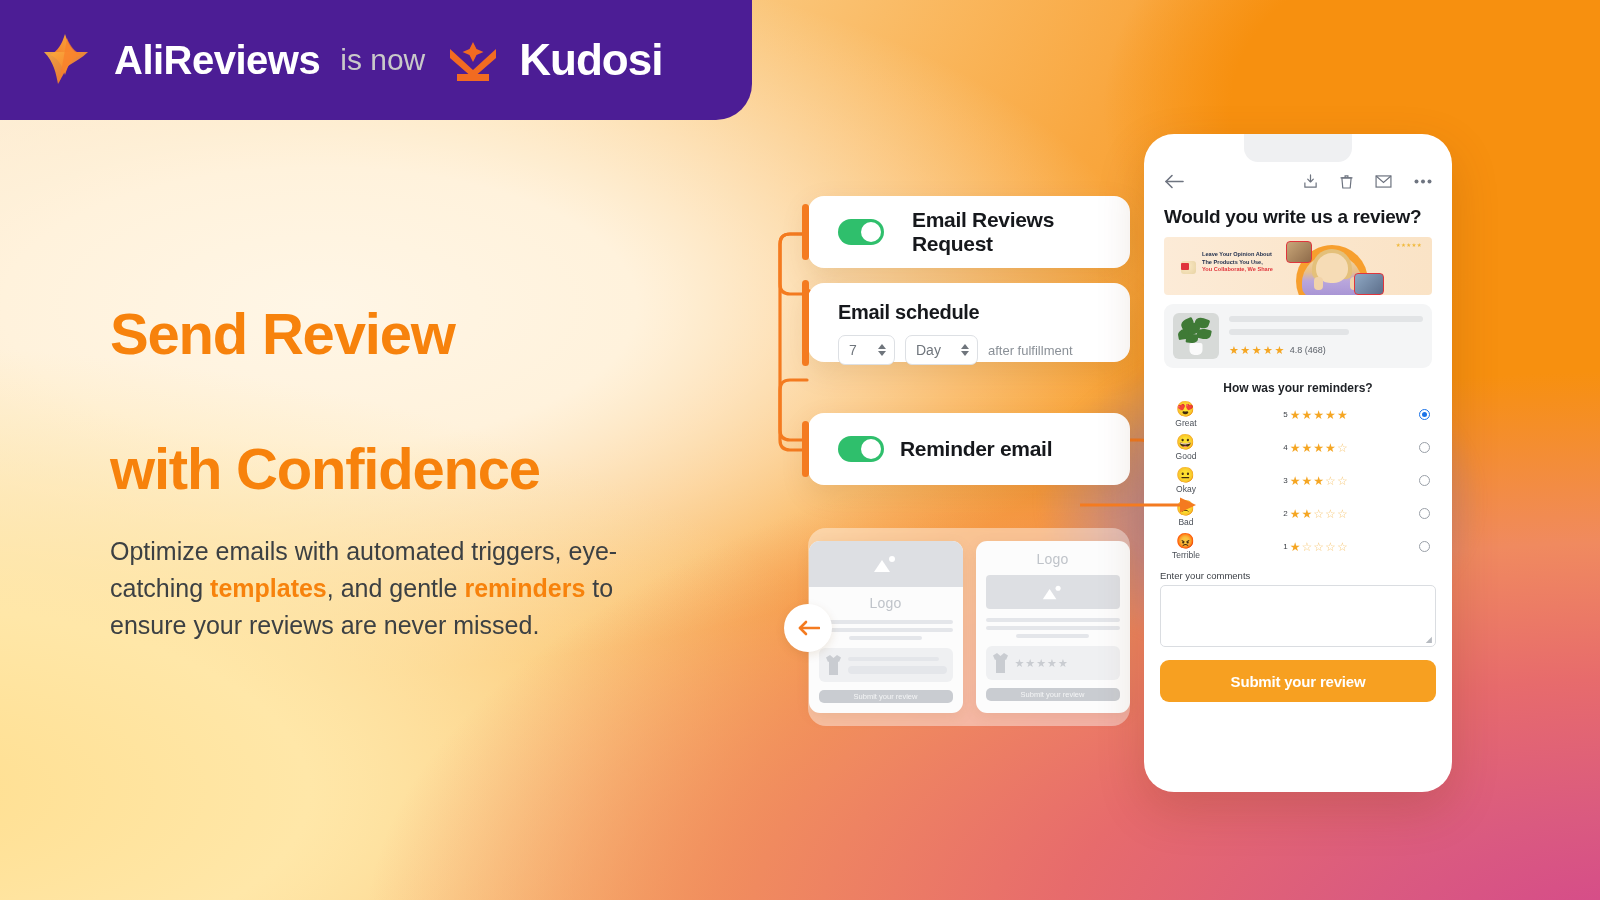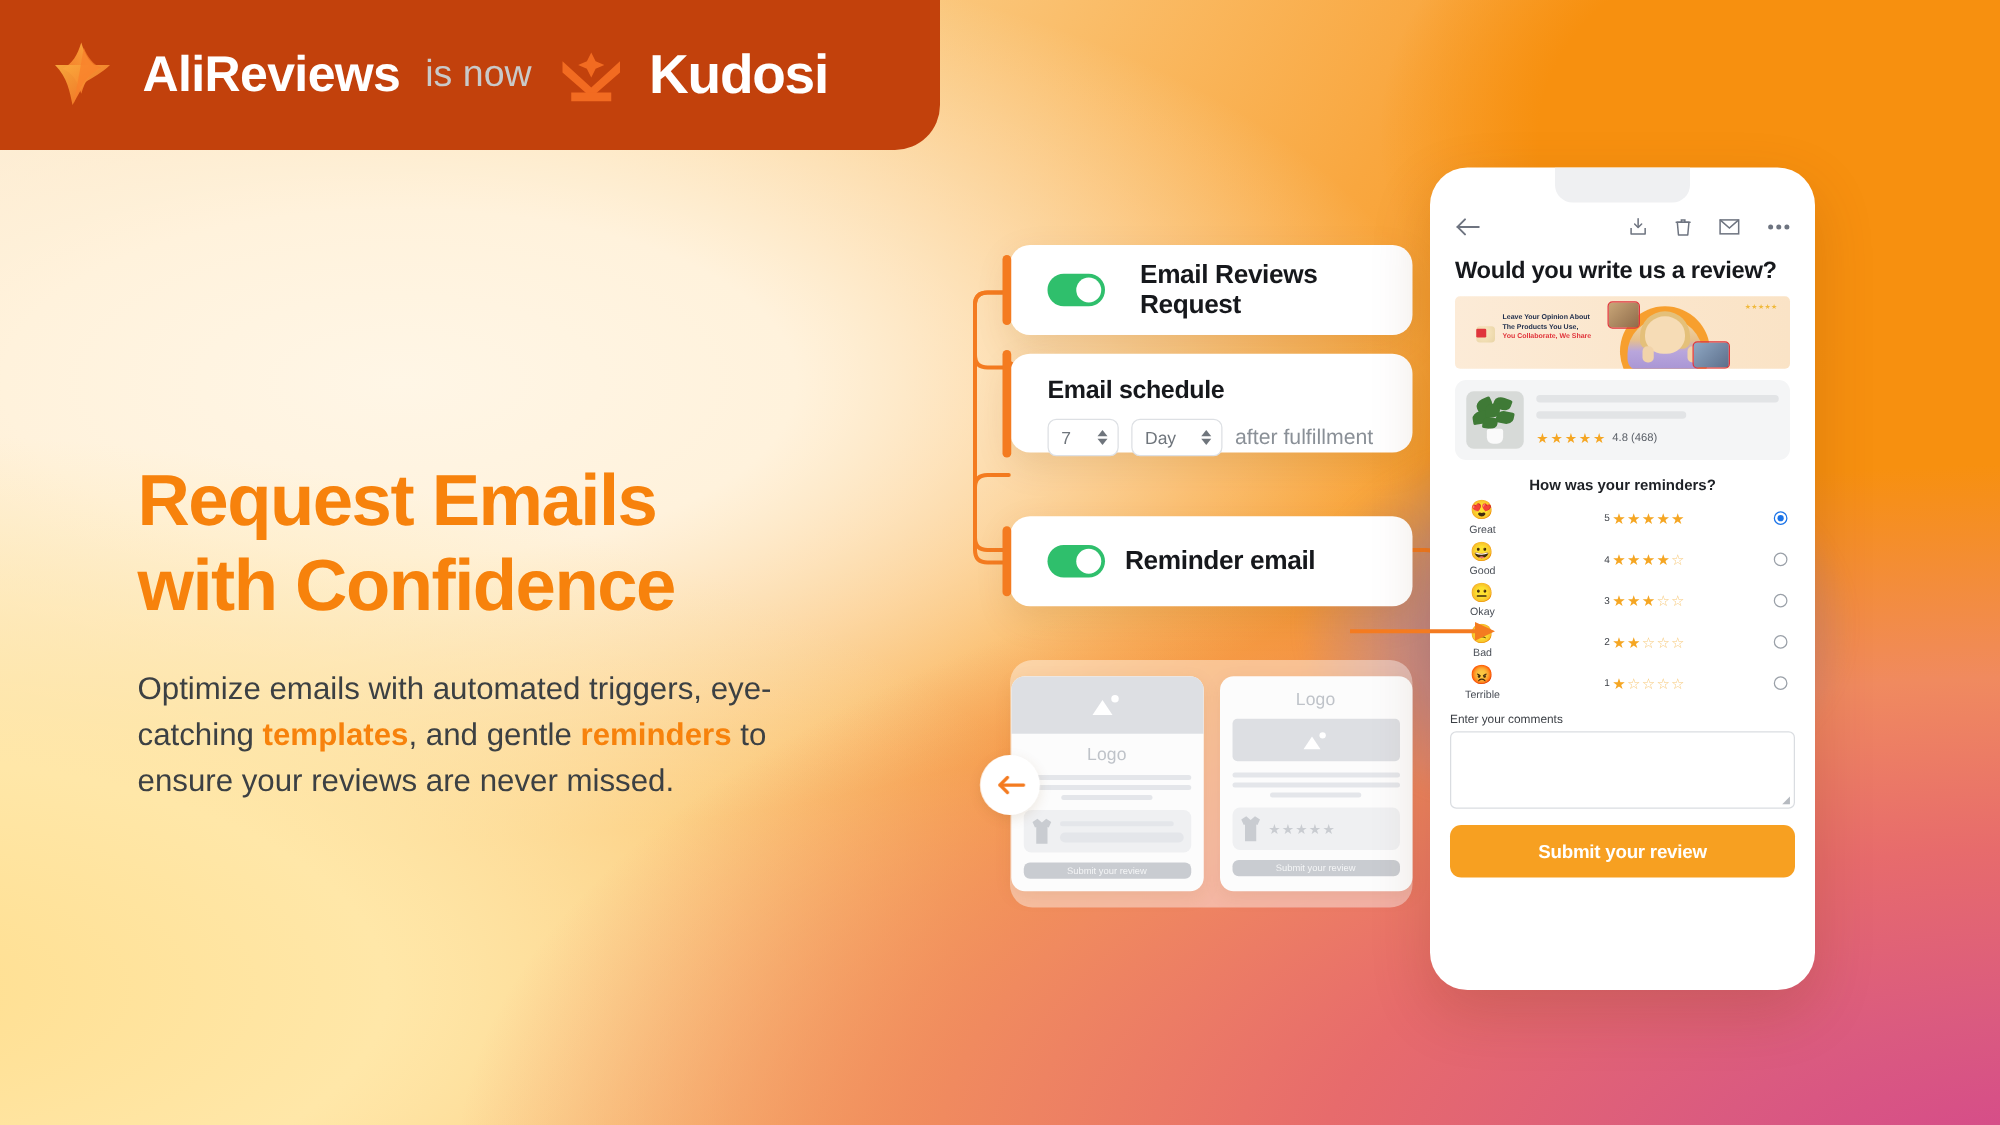--- a/index.html
+++ b/index.html
@@ -26,21 +26,21 @@
     filter: blur(6px);
   }
   .bg-orange-tr {
     position: absolute; right: -40px; top: -60px; width: 760px; height: 560px;
     background: radial-gradient(60% 60% at 75% 30%, #F7900F 0%, #F7900F 48%, rgba(247,144,15,0) 76%);
   }
 
   
   #logobar {
     position: absolute; left: 0; top: 0; width: 752px; height: 120px;
-    background: #c2410c;
+    background: #4c1d95;
     border-bottom-right-radius: 36px;
     display: flex; align-items: center; gap: 16px;
     padding-left: 34px;
     z-index: 5;
   }
   .ali-star { width: 64px; height: 64px; position: relative; flex: 0 0 auto; }
   .brand-ali {
     font-size: 40px; font-weight: 700; color: #fff; letter-spacing: -.5px;
     white-space: nowrap;
   }
@@ -98,21 +98,21 @@
     display: flex; align-items: center; justify-content: space-between;
     padding: 0 8px 0 10px; font-size: 14px; color: #6F757C;
   }
   .select.num { width: 57px; }
   .select.unit { width: 73px; }
   .spin { display: flex; flex-direction: column; gap: 2px; align-items: center; }
   .spin i { display: block; width: 0; height: 0; border-left: 4px solid transparent;
     border-right: 4px solid transparent; }
   .spin i.up { border-bottom: 5px solid #6F757C; }
   .spin i.dn { border-top: 5px solid #6F757C; }
-  .after-text { font-size: 17px; color: #8A9097; }
+  .after-text { font-size: 13px; color: #8A9097; }
 
   
   #templates {
     position: absolute; left: 808px; top: 528px; width: 322px; height: 198px;
     background: rgba(255,255,255,.42); border-radius: 18px;
     display: flex; gap: 13px; align-items: center; justify-content: center;
     z-index: 4; backdrop-filter: blur(2px);
   }
   .tpl { width: 154px; height: 172px; background: #FCFCFC; border-radius: 11px;
     box-shadow: 0 4px 14px rgba(140,90,30,.10); overflow: hidden; }
@@ -240,22 +240,22 @@
     <svg width="56" height="48" viewBox="0 0 56 48">
       <path d="M28 6 L31.5 13 L38.5 16 L31.5 19 L28 26 L24.5 19 L17.5 16 L24.5 13 Z" fill="#F26B21"></path>
       <path d="M5 13 L28 34 L51 13 L51 22 L28 42 L5 22 Z" fill="#F26B21"></path>
       <rect x="12" y="38" width="32" height="7" fill="#F26B21"></rect>
     </svg>
   </div>
   <div class="brand-kudosi">Kudosi</div>
 </div>
 
 <h1 id="headline">
+  <span>Send Review</span><br>
   <br>
-  <span>Request Emails</span><br>
   <span>with Confidence</span>
 </h1>
 
 <p id="subcopy"><span>Optimize emails with automated triggers, eye-catching </span><b>templates</b><span>, and gentle </span><b>reminders</b><span> to ensure your reviews are never missed.</span></p>
 
 <svg id="connectors" viewBox="0 0 420 400">
   <g fill="none" stroke="#F47B20" stroke-width="3.2" stroke-linecap="round">
     <path d="M47 74 L30 74 Q20 74 20 84 L20 270 Q20 280 30 280 L380 280 Q394 280 394 294 L394 348"></path>
     <path d="M47 74 L30 74 Q20 74 20 84 L20 124 Q20 134 30 134 L58 134"></path>
     <path d="M47 220 L30 220 Q20 220 20 230 L20 280 Q20 290 30 290 L58 290"></path>

